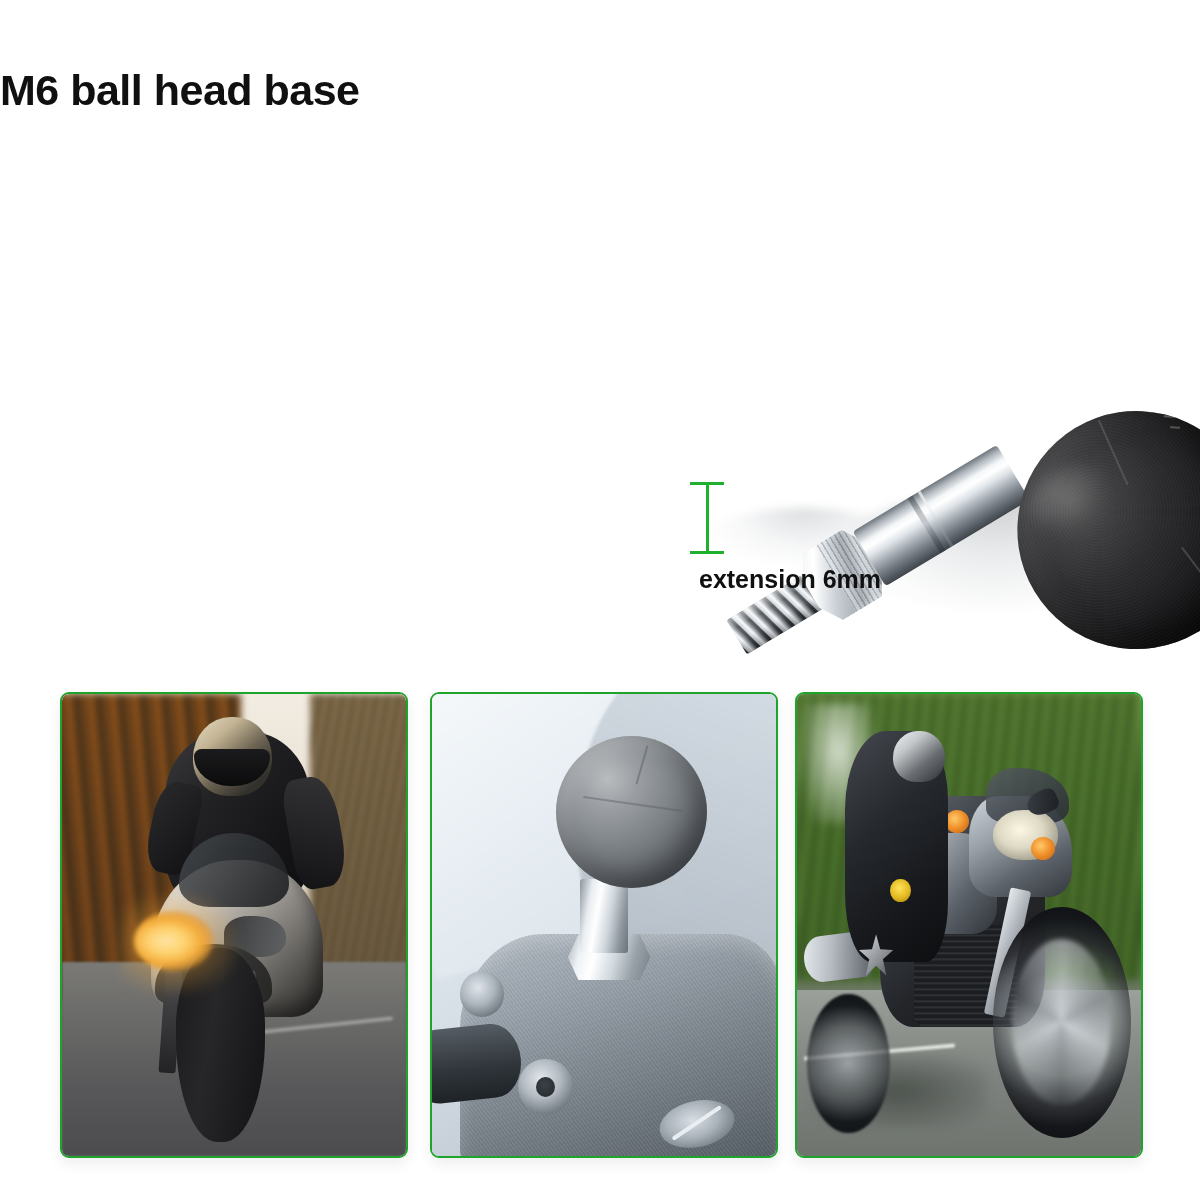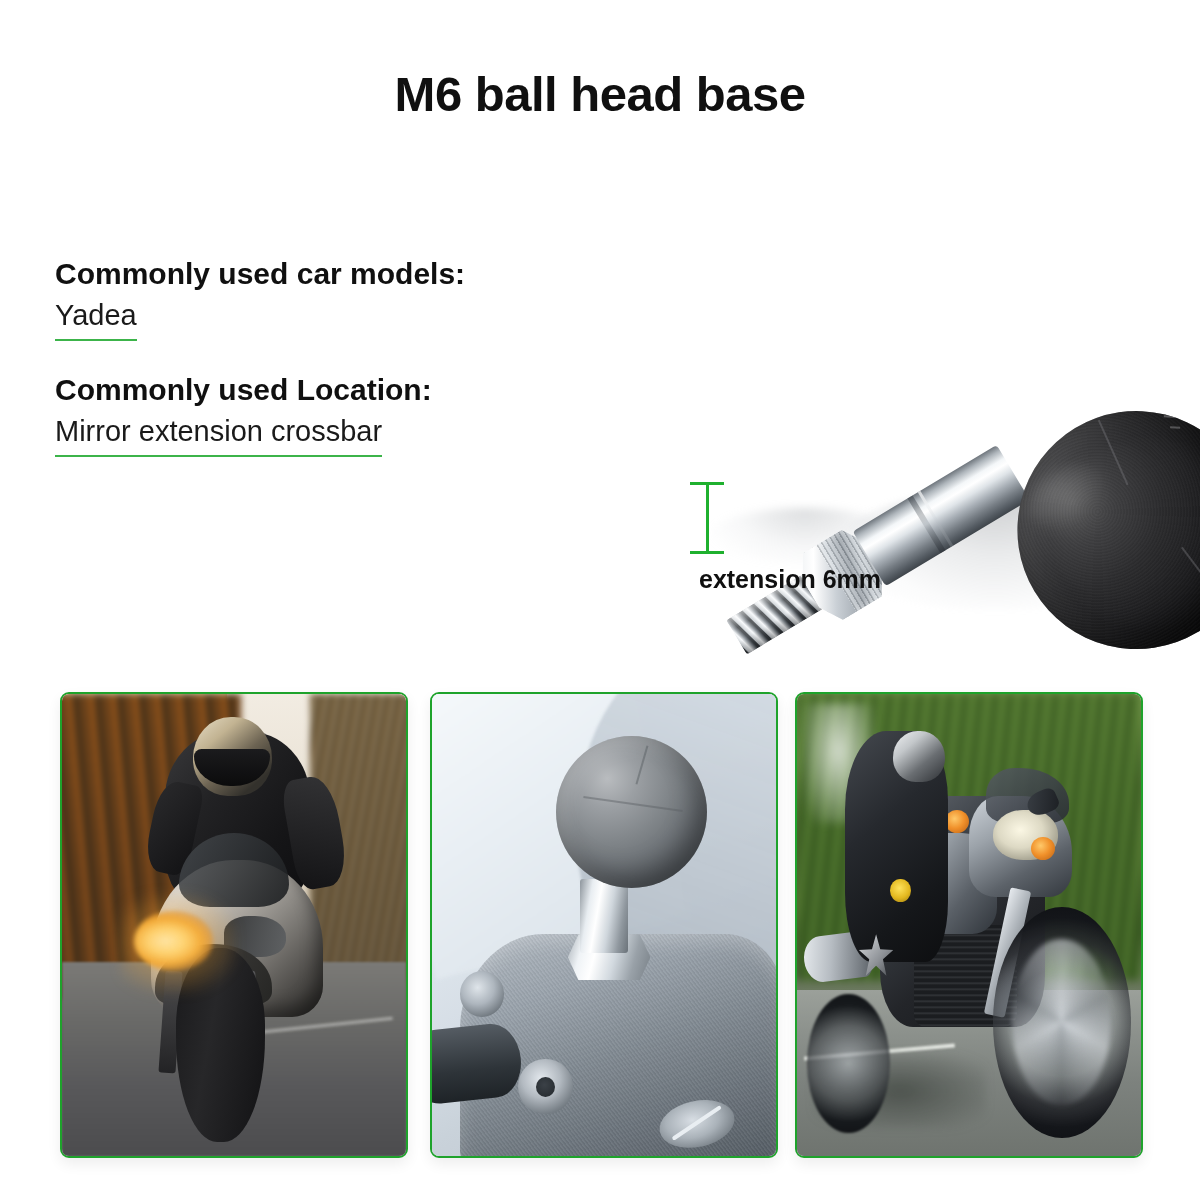--- a/index.html
+++ b/index.html
@@ -8,22 +8,22 @@
     background:#ffffff;
     font-family:"Liberation Sans", sans-serif;
     overflow:hidden;
     position:relative;
   }
   .page{position:relative;width:1200px;height:1200px;}
 
   
   .title{
     position:absolute;left:0;top:66px;width:1200px;
-    text-align:center;
-    font-size:49px;font-weight:bold;color:#101010;
+    text-align:left;
+    font-size:43px;font-weight:bold;color:#101010;
     letter-spacing:-0.5px;
   }
 
   
   .spec{position:absolute;left:55px;top:255px;width:520px;}
   .spec-heading{
     font-size:30px;font-weight:bold;color:#101010;
     line-height:1.28;white-space:nowrap;
   }
   .spec-value{
@@ -345,27 +345,20 @@
     background:repeating-linear-gradient(to bottom, #1b1d20 0px, #1b1d20 3px, #34373b 4px, #1b1d20 6px);
     border-radius:12% 16% 14% 12%;}
 </style>
 </head>
 <body>
 
 <div class="page">
 
   <div class="title">M6 ball head base</div>
 
-  <div class="spec">
-    <div class="spec-heading">Commonly used car models:</div>
-    <div class="spec-value">Yadea</div>
-    <div class="spec-gap"></div>
-    <div class="spec-heading">Commonly used Location:</div>
-    <div class="spec-value">Mirror extension crossbar</div>
-  </div>
 
   <div class="hero">
 
     <div class="hero-reflect"></div>
     <div class="hero-reflect2"></div>
 
     <div class="assembly">
       <div class="thread"></div>
       <div class="nut"></div>
       <div class="nut-knurl"></div>

